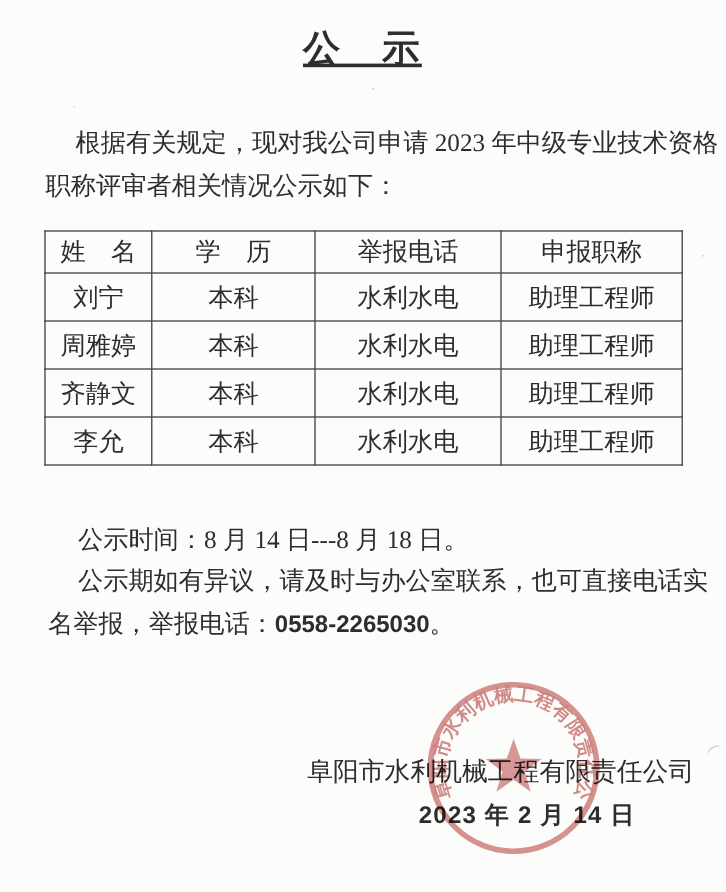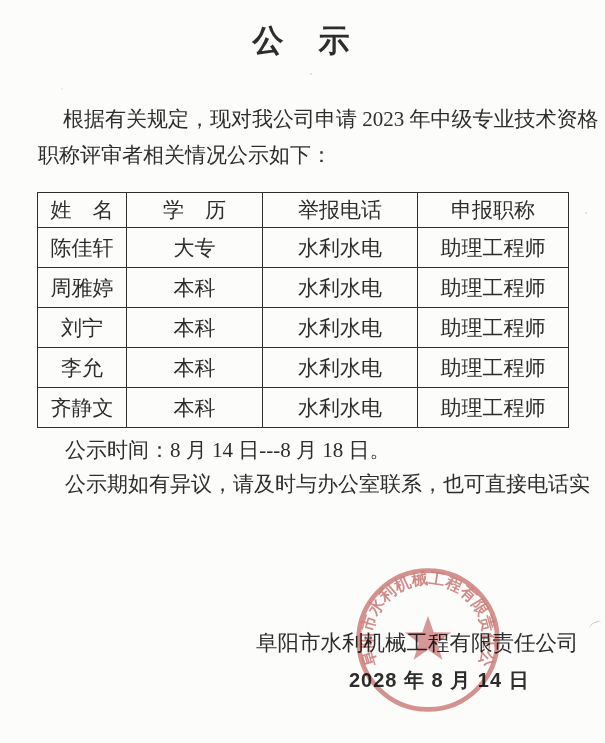--- a/index.html
+++ b/index.html
@@ -12,20 +12,21 @@
     overflow:hidden;
   }
   .page { position:absolute; inset:0; }
 
   .title {
     position:absolute; top:20px; left:0; width:604px;
     text-align:center;
     font-size:31px; font-weight:bold;
     letter-spacing:2px;
     color: var(--color-text, #2d2d2d);
+    text-decoration: underline;
   }
 
   .line {
     position:absolute;
     font-size:21px; line-height:26px;
     white-space:nowrap;
     color: var(--color-text, #2d2d2d);
   }
   .l-intro1  { left:63px;  top:106px;text-align:right; }
   .l-intro2  { left:38px;  top:142px; }
@@ -116,58 +117,53 @@
     <thead>
       <tr>
         <th>姓　名</th>
         <th>学　历</th>
         <th>举报电话</th>
         <th>申报职称</th>
       </tr>
     </thead>
     <tbody>
       <tr>
-        <td>陈佳轩</td>
-        <td>大专</td>
+        <td>刘宁</td>
+        <td>本科</td>
         <td>水利水电</td>
         <td>助理工程师</td>
       </tr>
       <tr>
         <td>周雅婷</td>
         <td>本科</td>
         <td>水利水电</td>
         <td>助理工程师</td>
       </tr>
       <tr>
-        <td>刘宁</td>
+        <td>齐静文</td>
         <td>本科</td>
         <td>水利水电</td>
         <td>助理工程师</td>
       </tr>
       <tr>
         <td>李允</td>
         <td>本科</td>
         <td>水利水电</td>
         <td>助理工程师</td>
       </tr>
-      <tr>
-        <td>齐静文</td>
-        <td>本科</td>
-        <td>水利水电</td>
-        <td>助理工程师</td>
-      </tr>
     </tbody>
   </table>
 
   <p class="line l-period">公示时间：8 月 14 日---8 月 18 日。</p>
 
   <p class="line l-obj1">公示期如有异议，请及时与办公室联系，也可直接电话实</p>
+  <p class="line l-obj2"><span>名举报，举报电话：</span><span class="phone">0558-2265030</span><span>。</span></p>
 
   <p class="line l-company">阜阳市水利机械工程有限责任公司</p>
-  <p class="line l-date">2028 年 8 月 14 日</p>
+  <p class="line l-date">2023 年 2 月 14 日</p>
 
   <svg class="seal" viewBox="0 0 160 160" aria-hidden="true">
     <defs>
       <path id="sealArc" d="M 25.6 105.4 A 60 60 0 1 1 134.4 105.4"></path>
     </defs>
     <circle class="seal-ring" cx="80" cy="80" r="74"></circle>
     <polygon class="seal-star" points="80,54 86.1,71.6 104.7,72 89.9,83.2 95.3,101 80,90.4 64.7,101 70.1,83.2 55.3,72 73.9,71.6"></polygon>
     <text class="seal-text-el">
       <textPath href="#sealArc" startOffset="0" textLength="258" lengthAdjust="spacing">阜阳市水利机械工程有限责任公司</textPath>
     </text>

